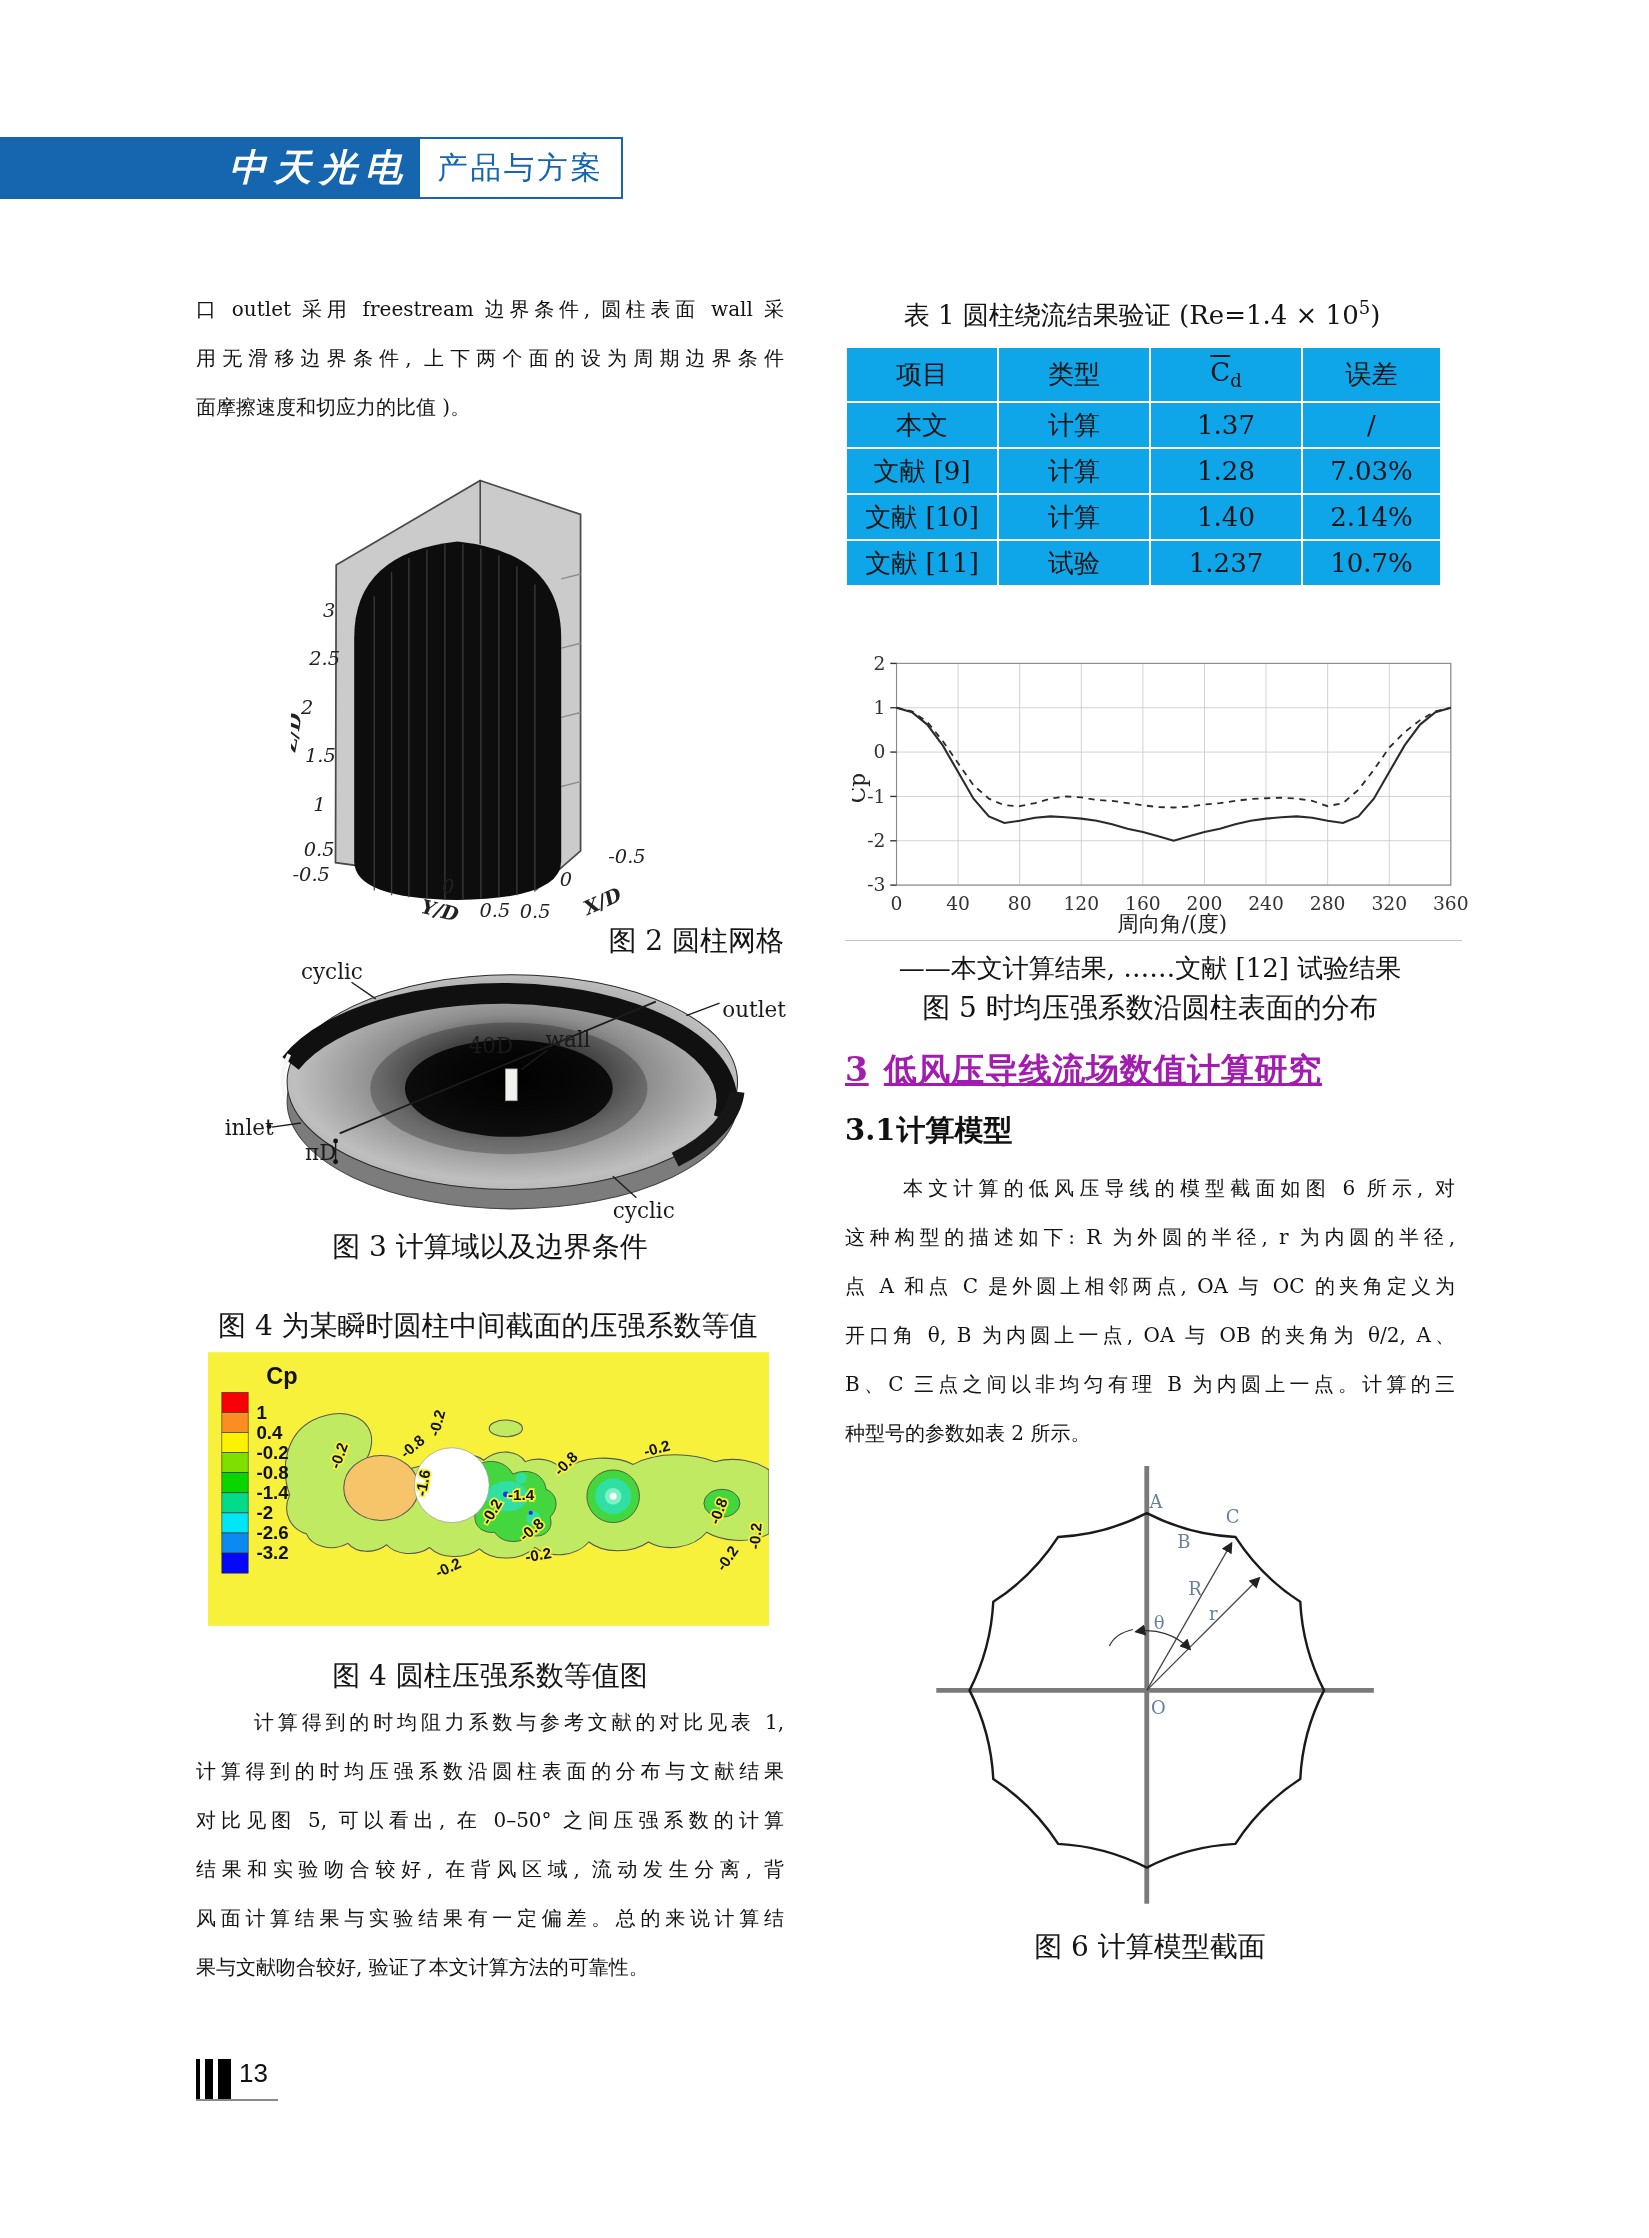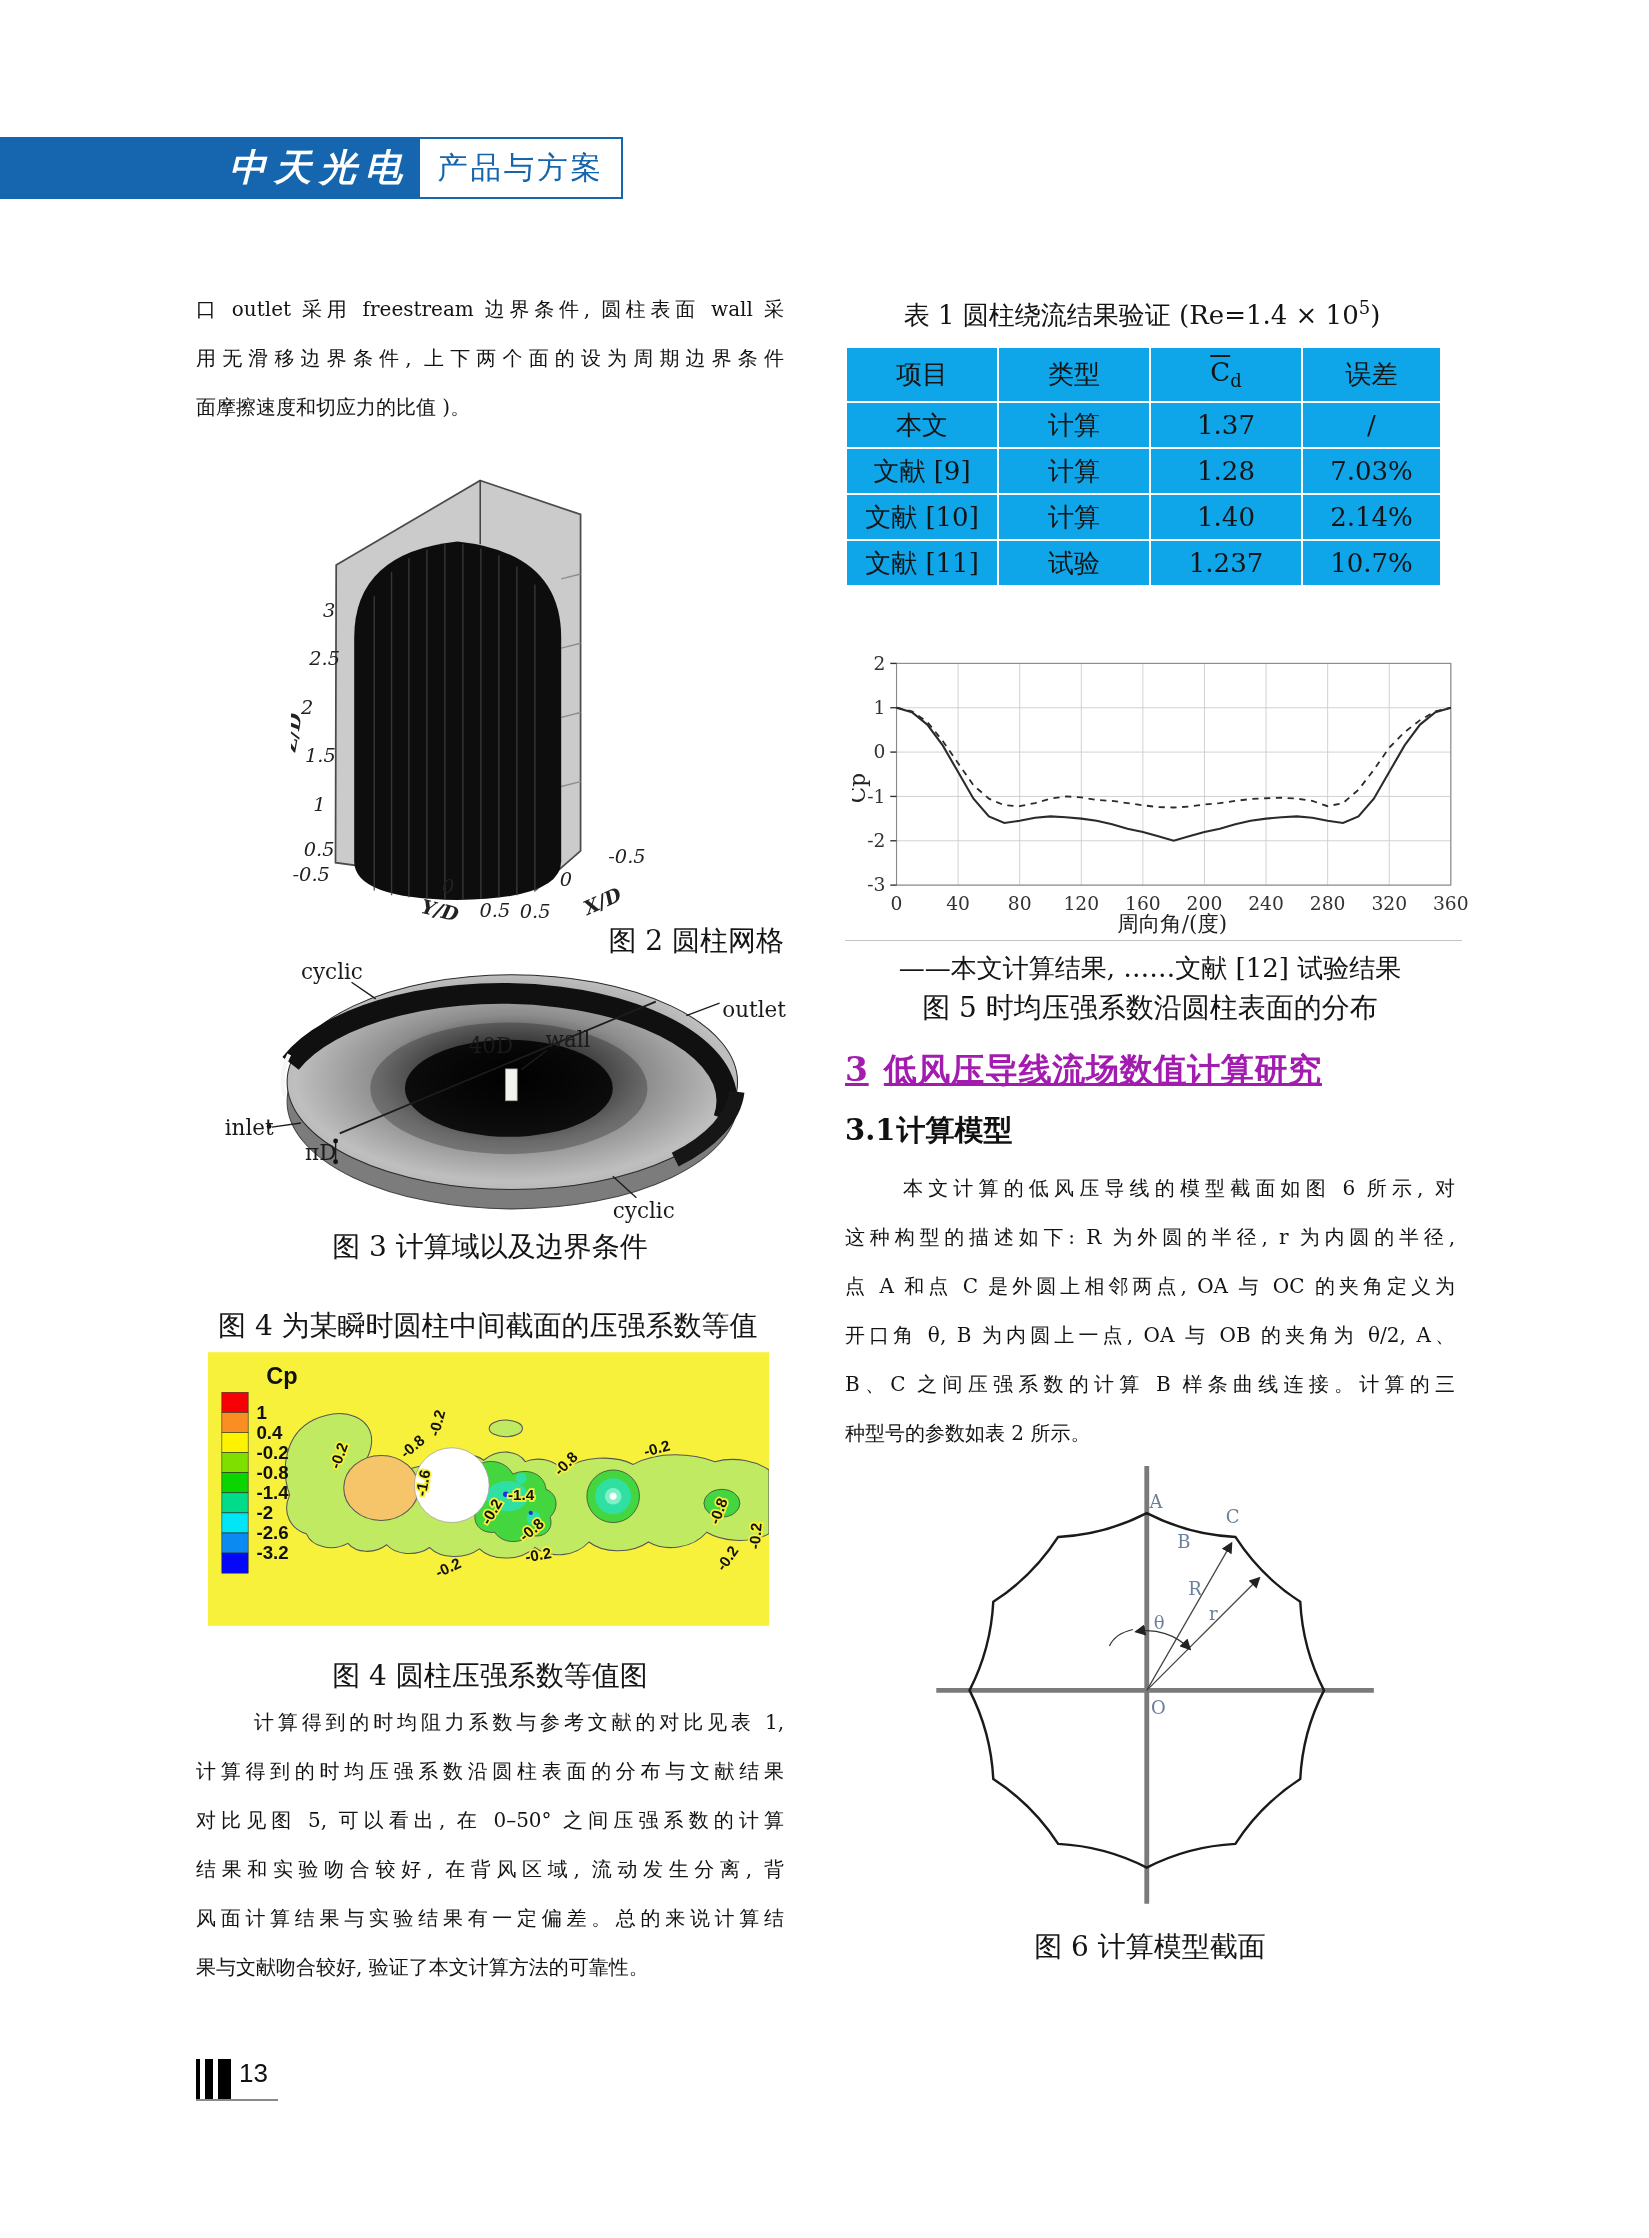--- a/index.html
+++ b/index.html
@@ -331,21 +331,21 @@
   </div>
   <div class="abs h31" style="left:845px;top:1111px;width:610px;">
     <span>3.1</span><span style="margin-left:1px;">计算模型</span>
   </div>
 
   <div class="abs rpara" style="left:845px;top:1164px;width:610px;">
       <div class="jline" style="text-indent: 58px;">本文计算的低风压导线的模型截面如图 6 所示, 对</div>
       <div class="jline">这种构型的描述如下: R 为外圆的半径, r 为内圆的半径,</div>
       <div class="jline">点 A 和点 C 是外圆上相邻两点, OA 与 OC 的夹角定义为</div>
       <div class="jline">开口角 θ, B 为内圆上一点, OA 与 OB 的夹角为 θ/2, A、</div>
-      <div class="jline">B、C 之间压强系数的计算 B 样条曲线连接。计算的三</div>
+      <div class="jline">B、C 三点之间以非均匀有理 B 为内圆上一点。计算的三</div>
       <div class="jline end">种型号的参数如表 2 所示。</div>
     </div>
 
   <svg class="abs" style="left:928px;top:1455px;" width="450" height="457" viewBox="0 0 650 660">
     <defs>
       <marker id="arr" viewBox="0 0 10 10" refX="8" refY="5" markerWidth="9" markerHeight="9" orient="auto-start-reverse">
         <path d="M0,0 L10,5 L0,10 z" fill="#222"></path>
       </marker>
     </defs>
     <line x1="316" y1="16" x2="316" y2="648" stroke="#7a7a7a" stroke-width="7"></line>

